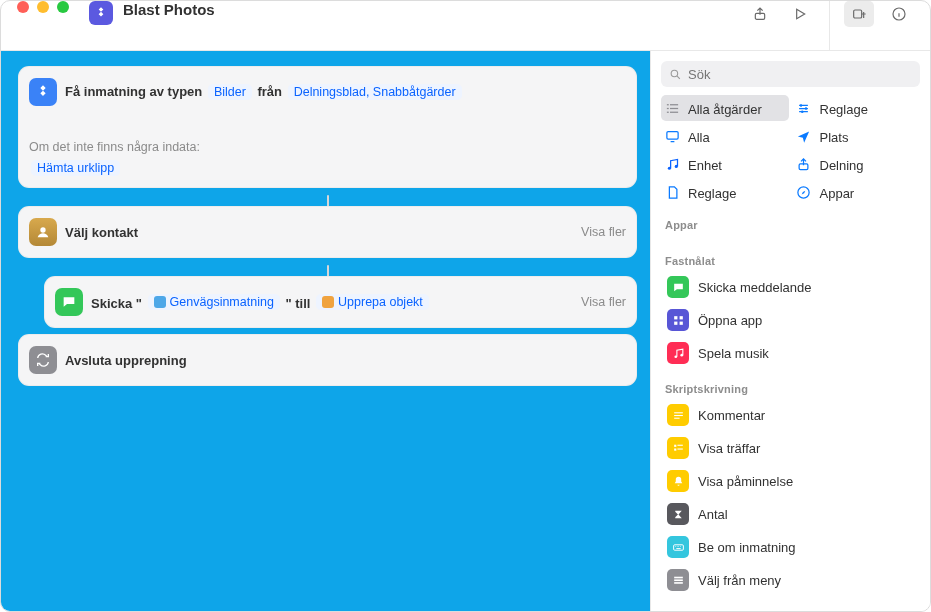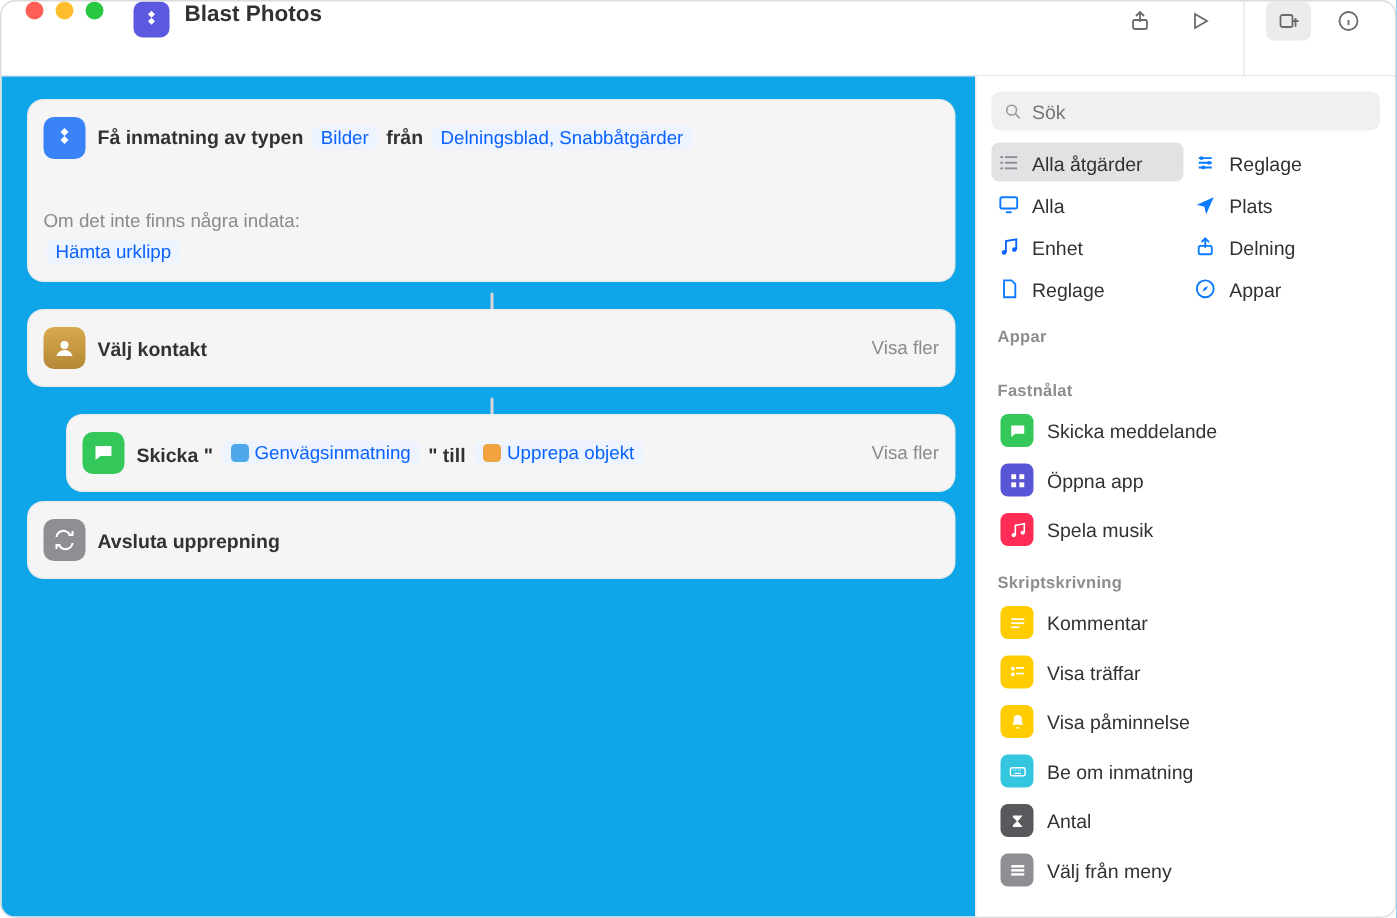--- a/index.html
+++ b/index.html
@@ -330,35 +330,35 @@
           </div>
           <div class="li">
             <span class="ai" style="background:#ffcc00">
               <svg viewBox="0 0 24 24" style="color:#fff;fill:currentColor">
                 <path d="M12 3a5 5 0 0 0-5 5v4l-2 3h14l-2-3V8a5 5 0 0 0-5-5zM10 18a2 2 0 0 0 4 0z"></path>
               </svg>
             </span>
             <span>Visa påminnelse</span>
           </div>
           <div class="li">
+            <span class="ai" style="background:#58585d">
+              <svg viewBox="0 0 24 24" style="color:#fff;fill:currentColor">
+                <path d="M6 5h12l-6 7 6 7H6v-2l5-5-5-5z"></path>
+              </svg>
+            </span>
+            <span>Antal</span>
+          </div>
+          <div class="li">
             <span class="ai" style="background:#34c6de">
               <svg viewBox="0 0 24 24" style="color:#fff;fill:currentColor">
                 <rect x="3" y="7" width="18" height="10" rx="2" fill="none" stroke="currentColor" stroke-width="1.8"></rect>
                 <path d="M6 10h1M9 10h1M12 10h1M15 10h1M18 10h0M8 14h8" stroke="currentColor" stroke-width="1.8"></path>
               </svg>
             </span>
             <span>Be om inmatning</span>
-          </div>
-          <div class="li">
-            <span class="ai" style="background:#58585d">
-              <svg viewBox="0 0 24 24" style="color:#fff;fill:currentColor">
-                <path d="M6 5h12l-6 7 6 7H6v-2l5-5-5-5z"></path>
-              </svg>
-            </span>
-            <span>Antal</span>
           </div>
           <div class="li">
             <span class="ai" style="background:#8e8e93">
               <svg viewBox="0 0 24 24" style="color:#fff;fill:currentColor">
                 <rect x="4" y="5" width="16" height="3"></rect>
                 <rect x="4" y="10" width="16" height="3"></rect>
                 <rect x="4" y="15" width="16" height="3"></rect>
               </svg>
             </span>
             <span>Välj från meny</span>

